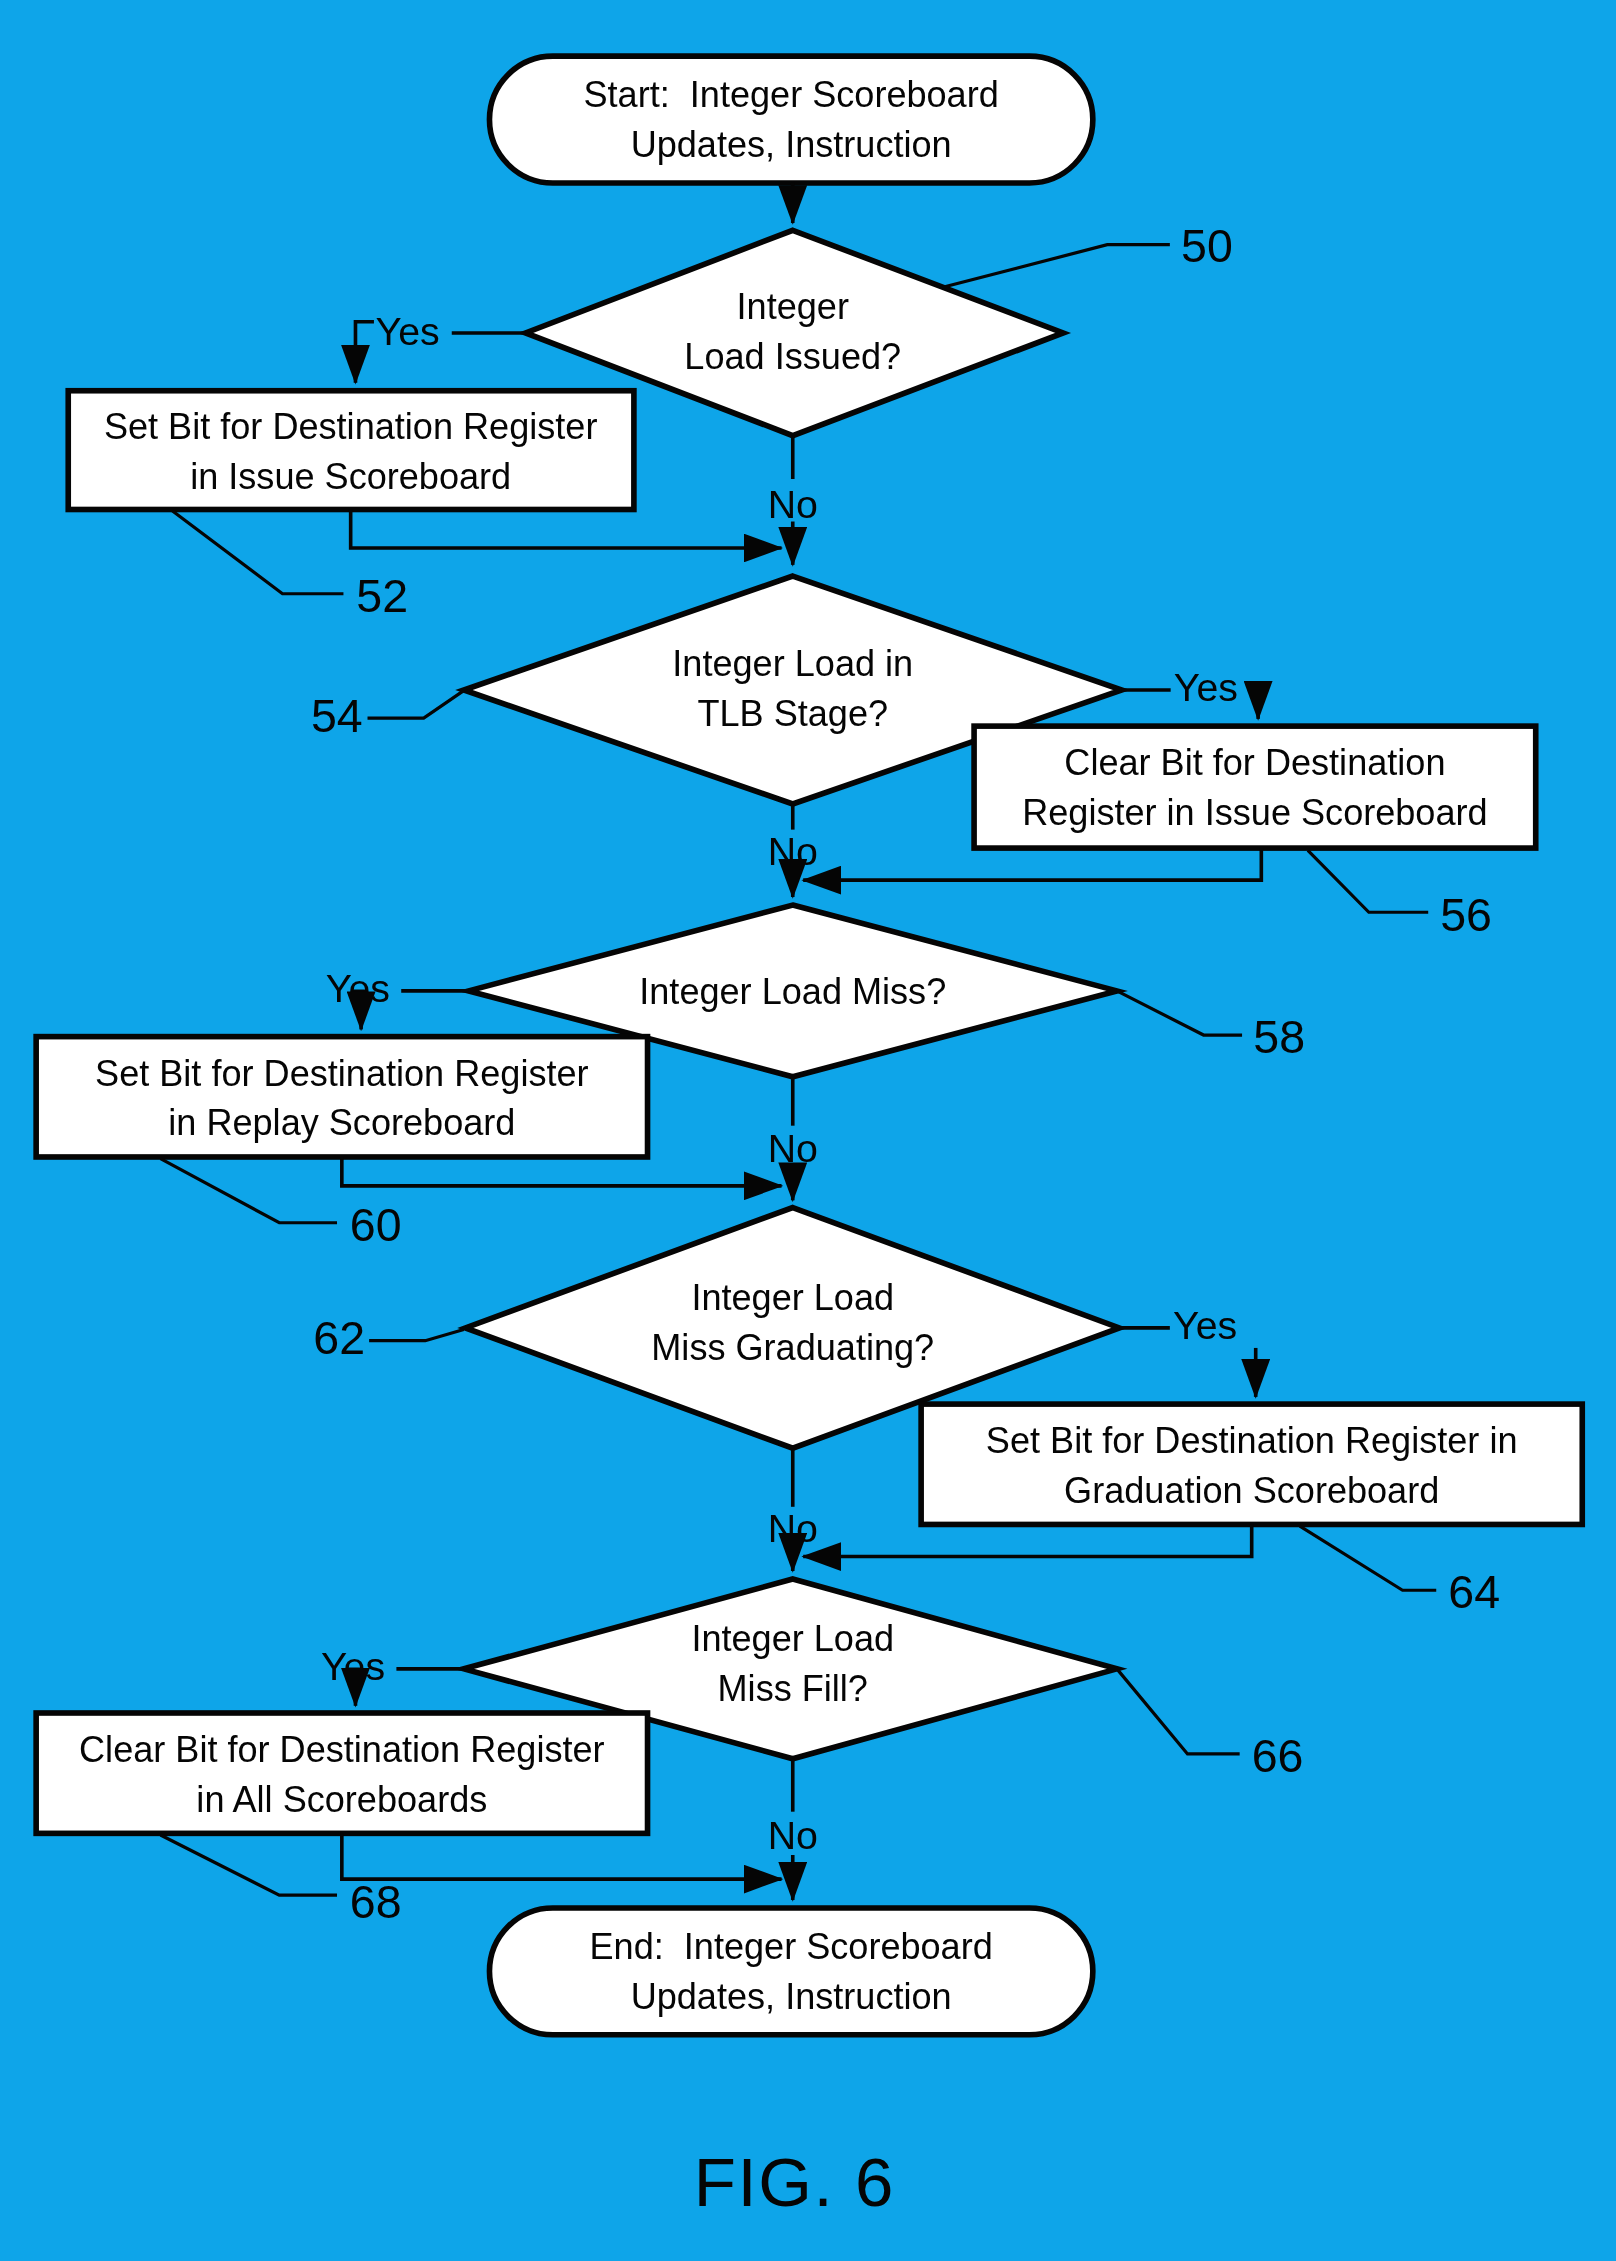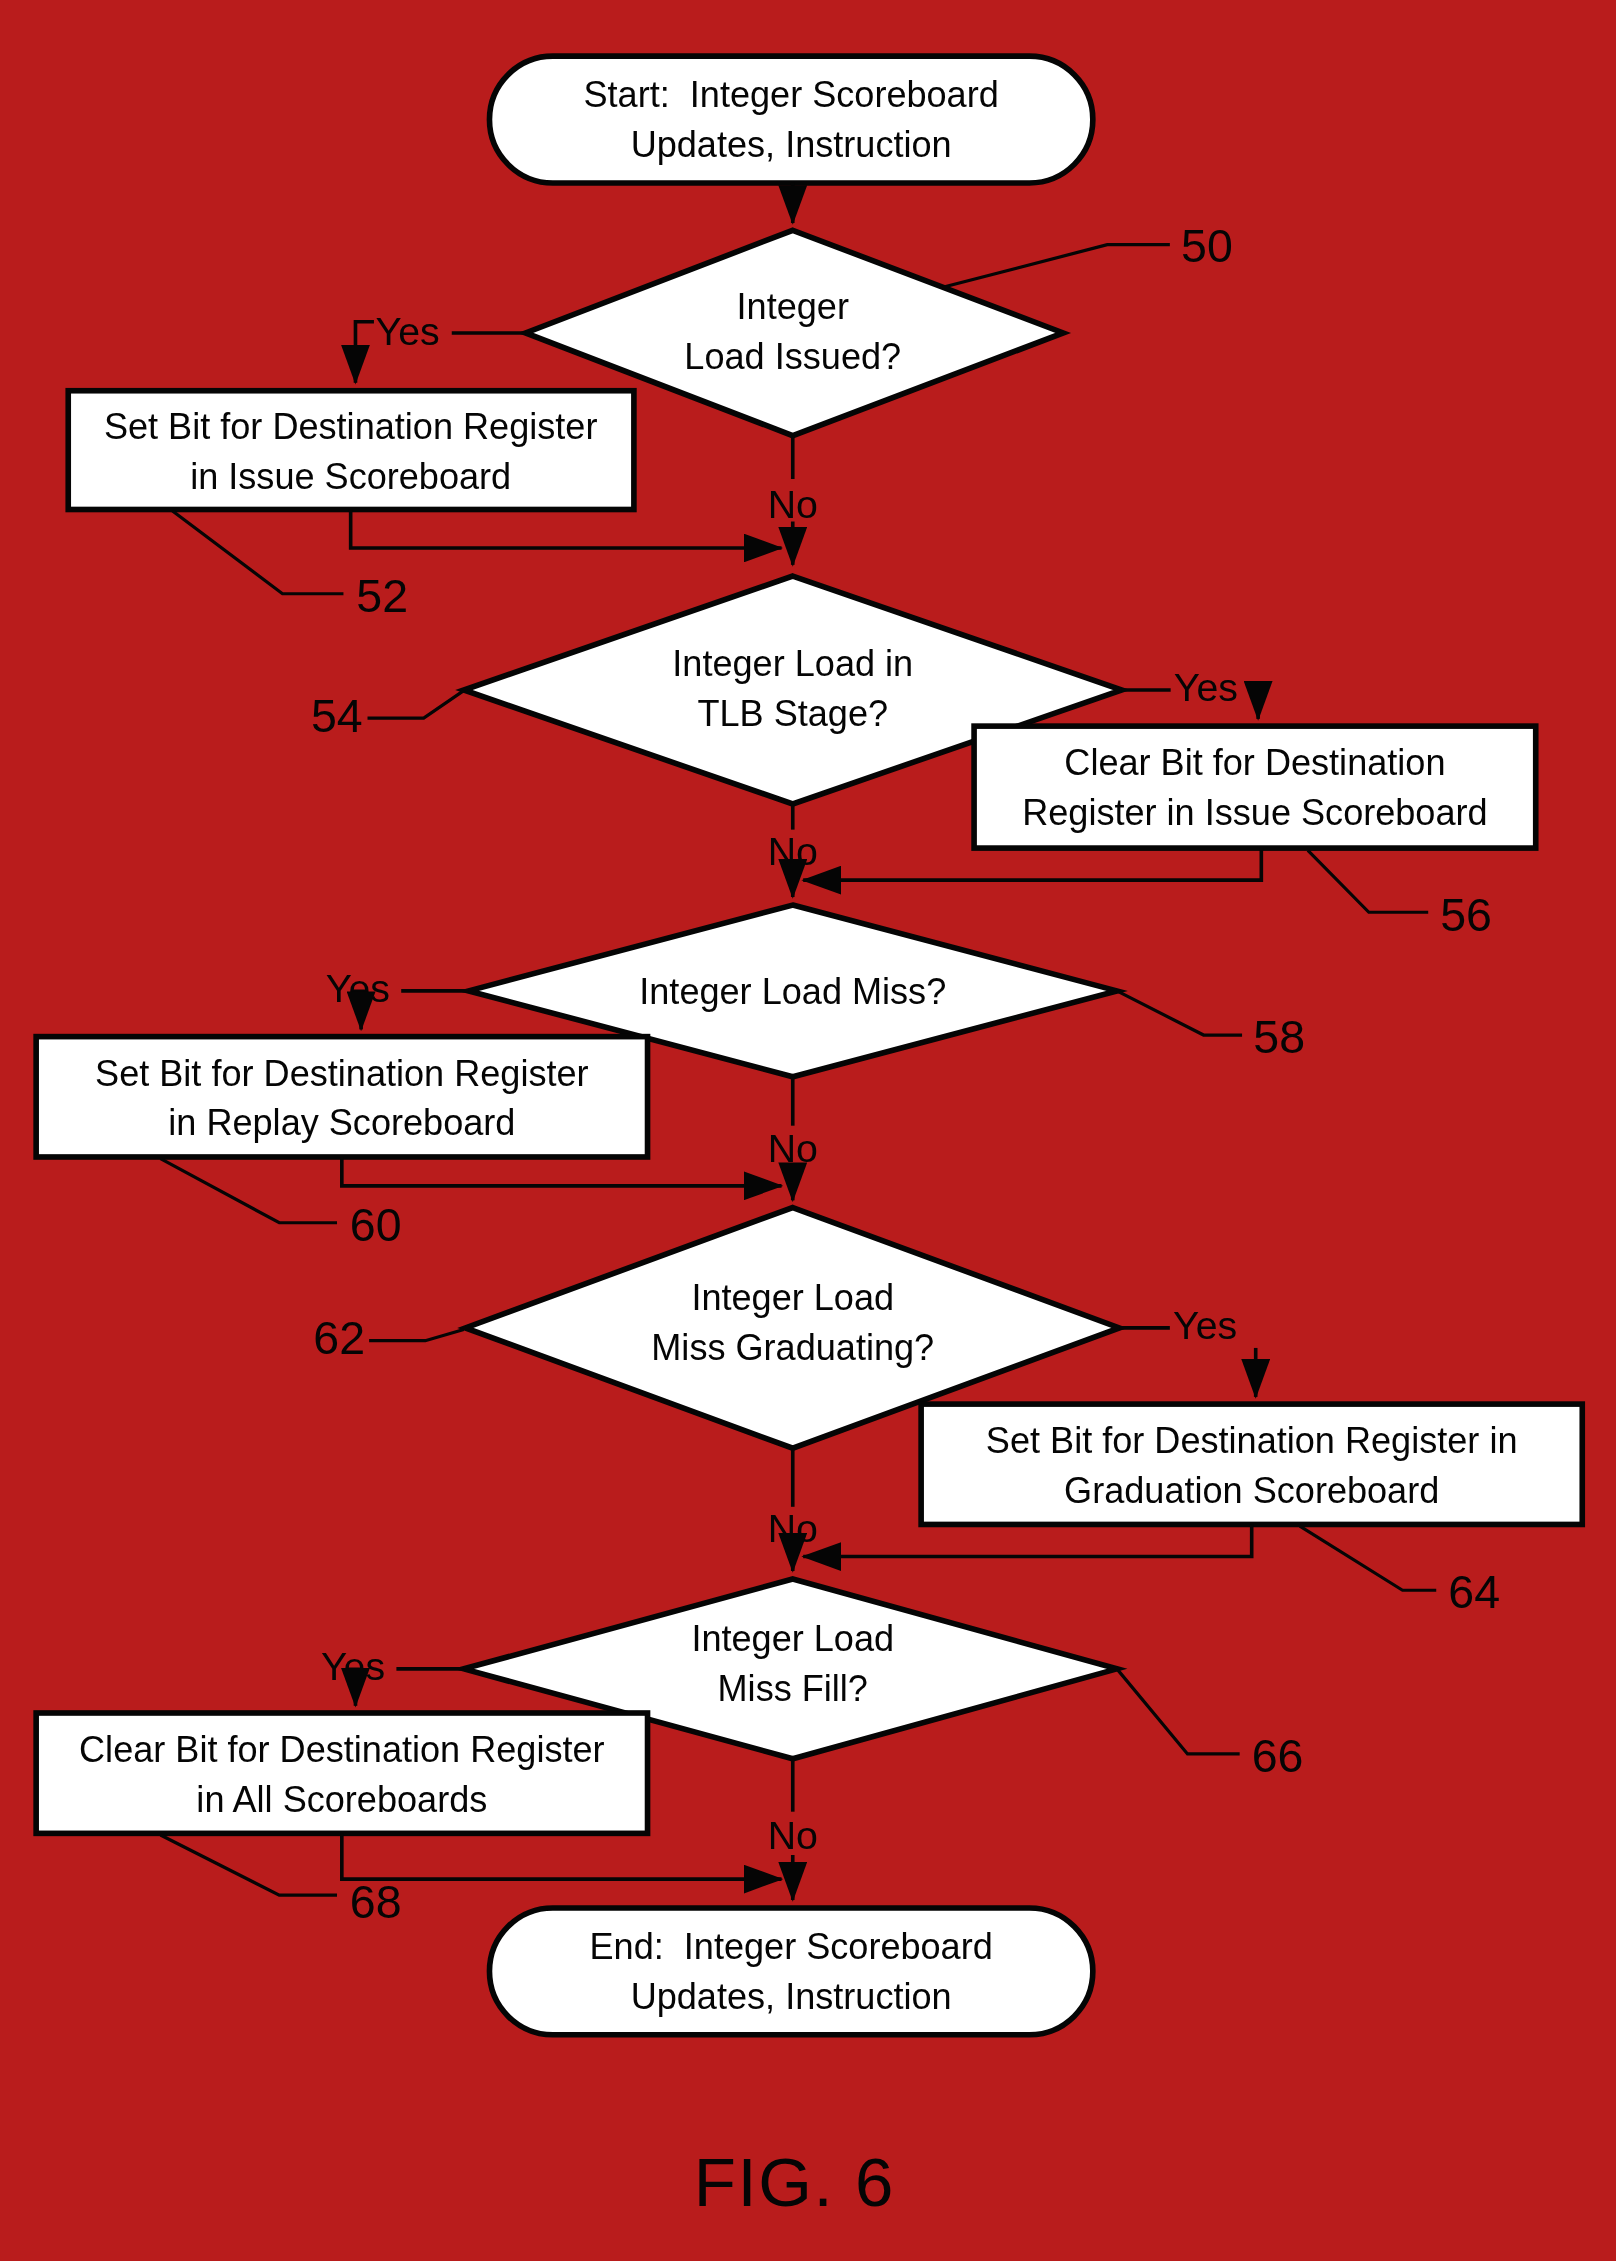--- a/index.html
+++ b/index.html
@@ -3,21 +3,21 @@
 <meta charset="utf-8">
 <style>
   html, body {
     margin: 0;
     padding: 0;
     background: #ffffff;
   }
   .page {
     width: 1616px;
     height: 2261px;
-    background: #b91c1c;
+    background: #0ea5e9;
     position: relative;
   }
   svg { display: block; }
   text {
     font-family: "Liberation Sans", sans-serif;
     fill: #050505;
   }
   .shape {
     fill: #ffffff;
     stroke: #050505;

